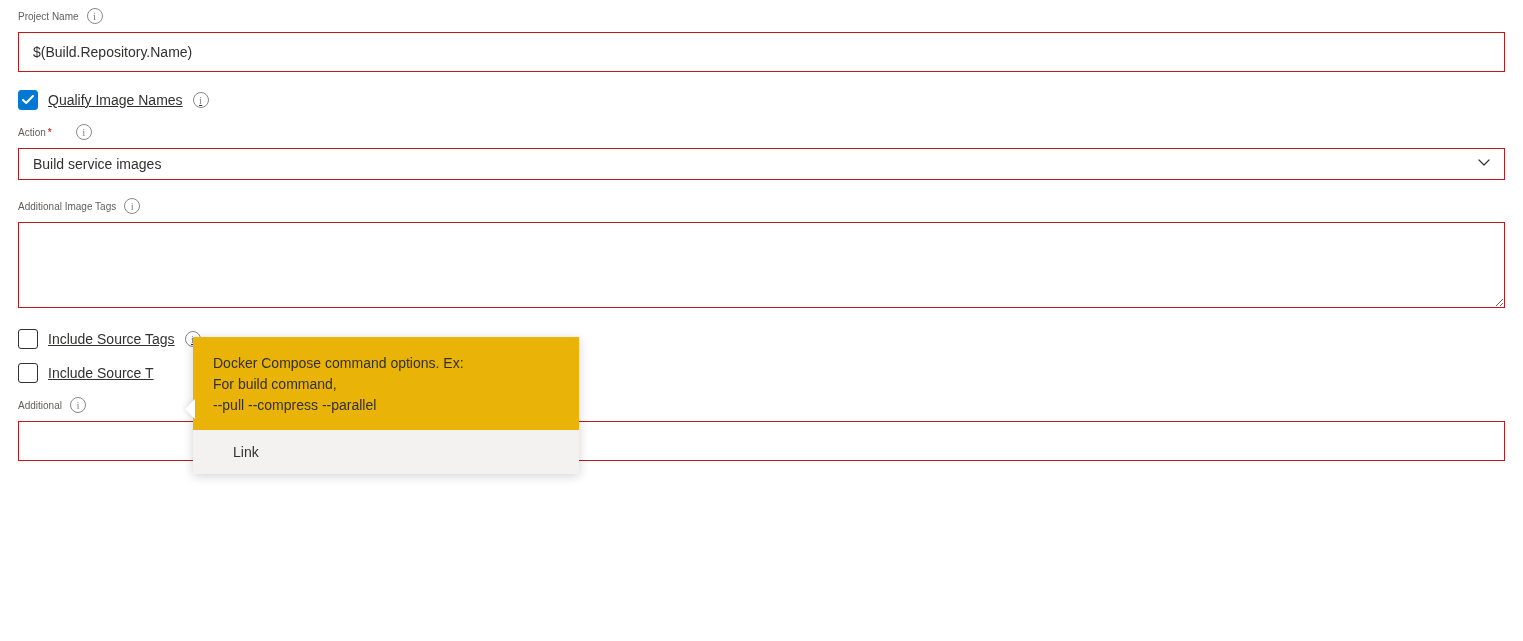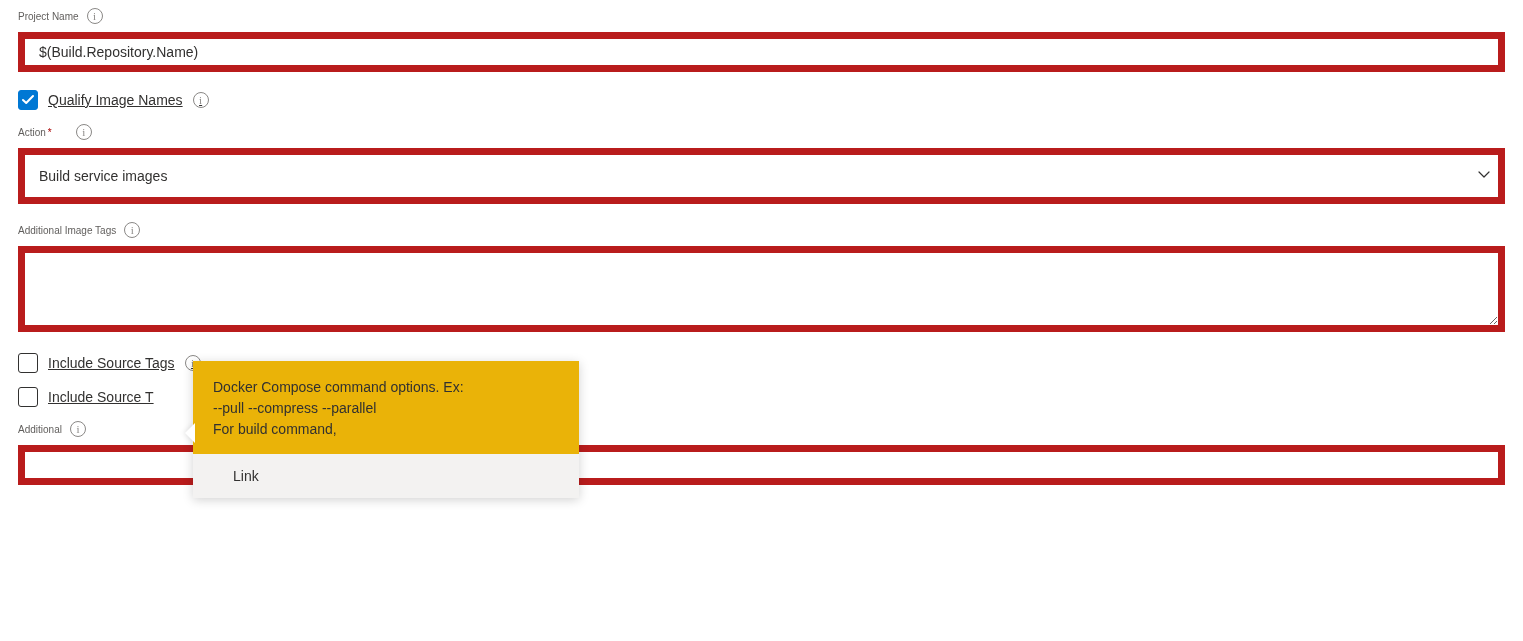--- a/index.html
+++ b/index.html
@@ -32,32 +32,32 @@
       border: 1px solid #8a8886;
       border-radius: 50%;
       color: #8a8886;
       font-size: 11px;
       cursor: pointer;
       font-style: normal;
       font-family: Georgia, serif;
     }
     .text-input, .select-input, .textarea-input {
       width: 100%;
-      border: 7px solid #b91c1c;
+      border: 1px solid #b91c1c;
       background: #ffffff;
       padding: 8px 14px;
       font-size: 14px;
       font-family: inherit;
       color: #323130;
       outline: none;
     }
     .text-input { height: 40px; }
     .select-wrap { position: relative; }
     .select-input {
-      height: 56px;
+      height: 32px;
       appearance: none;
       -webkit-appearance: none;
       -moz-appearance: none;
       padding-right: 32px;
     }
     .chevron {
       position: absolute;
       right: 14px;
       top: 50%;
       transform: translateY(-50%);
@@ -192,18 +192,18 @@
   <div class="label-row">
     <span class="field-label">Additional</span>
     <span class="info-icon">i</span>
   </div>
   <input type="text" class="text-input" value="" style="">
 
   <div class="tooltip">
     <div class="tooltip-caret"></div>
     <div class="tooltip-body">
       <div>Docker Compose command options. Ex:</div>
+      <div>For build command,</div>
       <div>--pull --compress --parallel</div>
-      <div>For build command,</div>
     </div>
     <div class="tooltip-footer">Link</div>
   </div>
 </div>
 
 </body></html>

